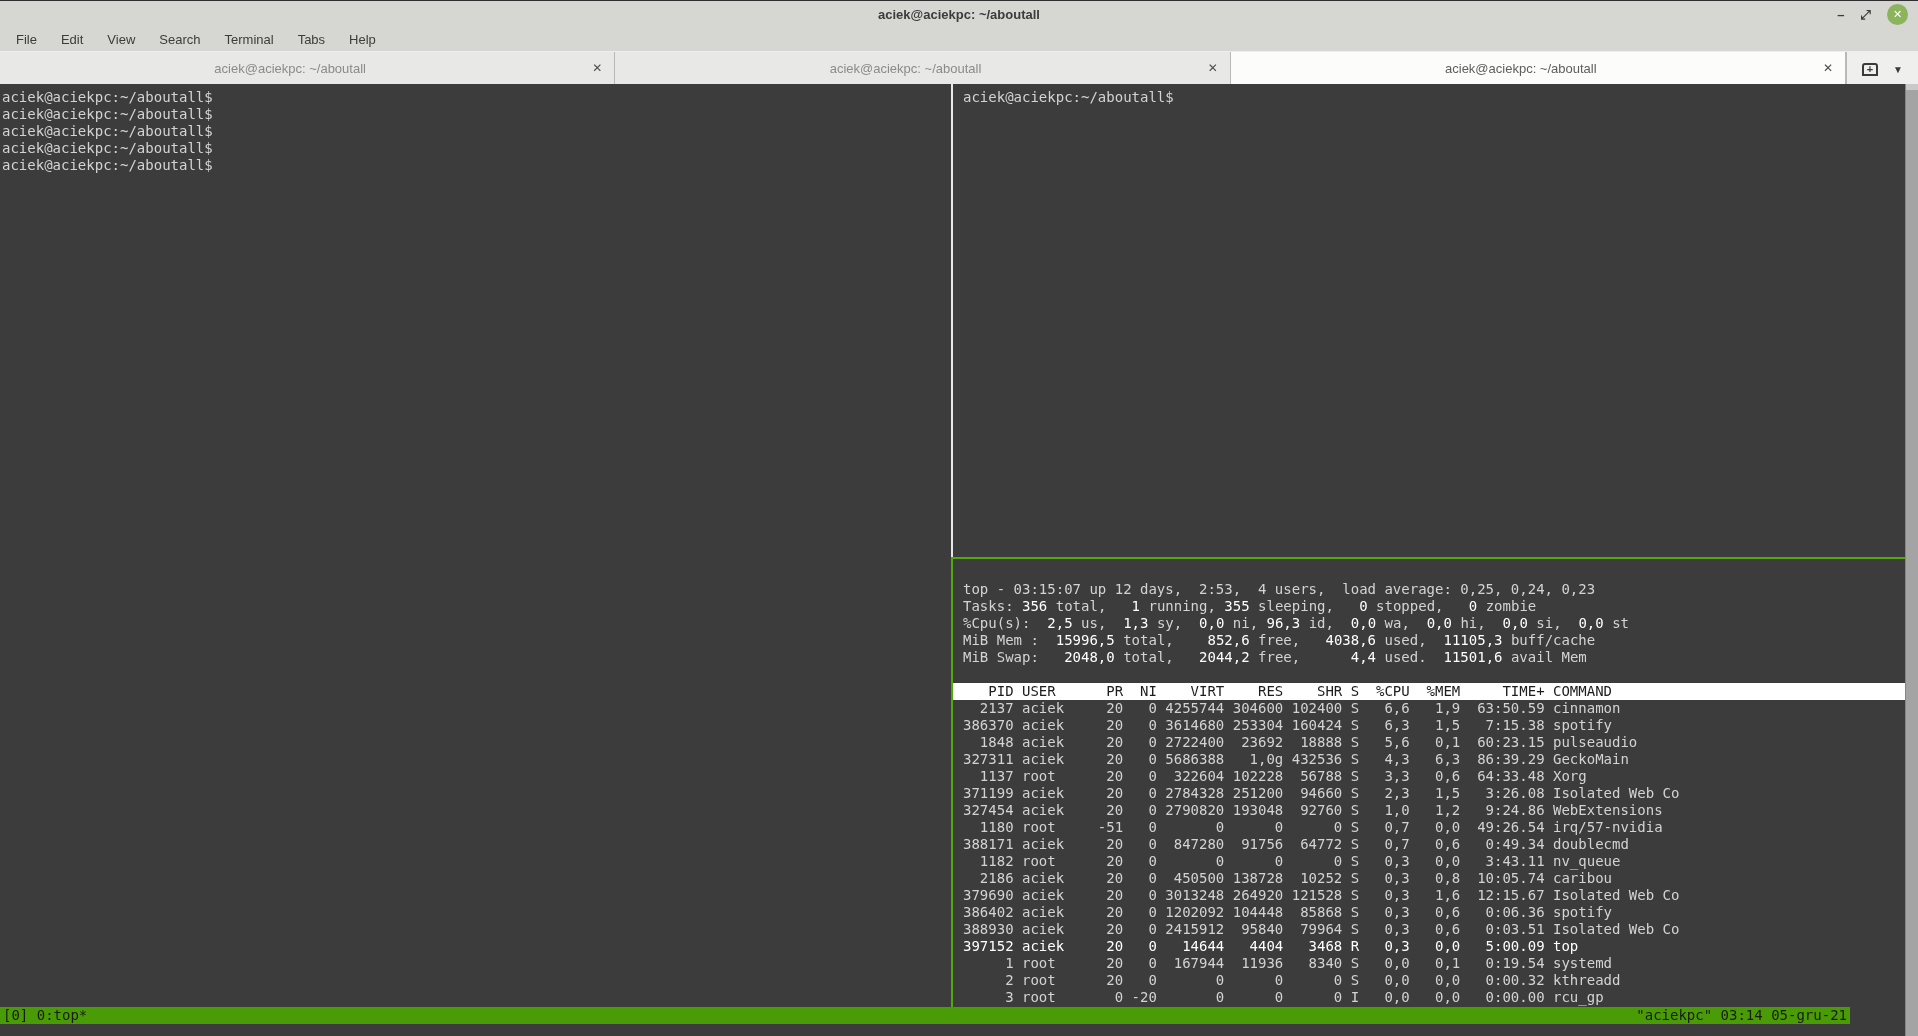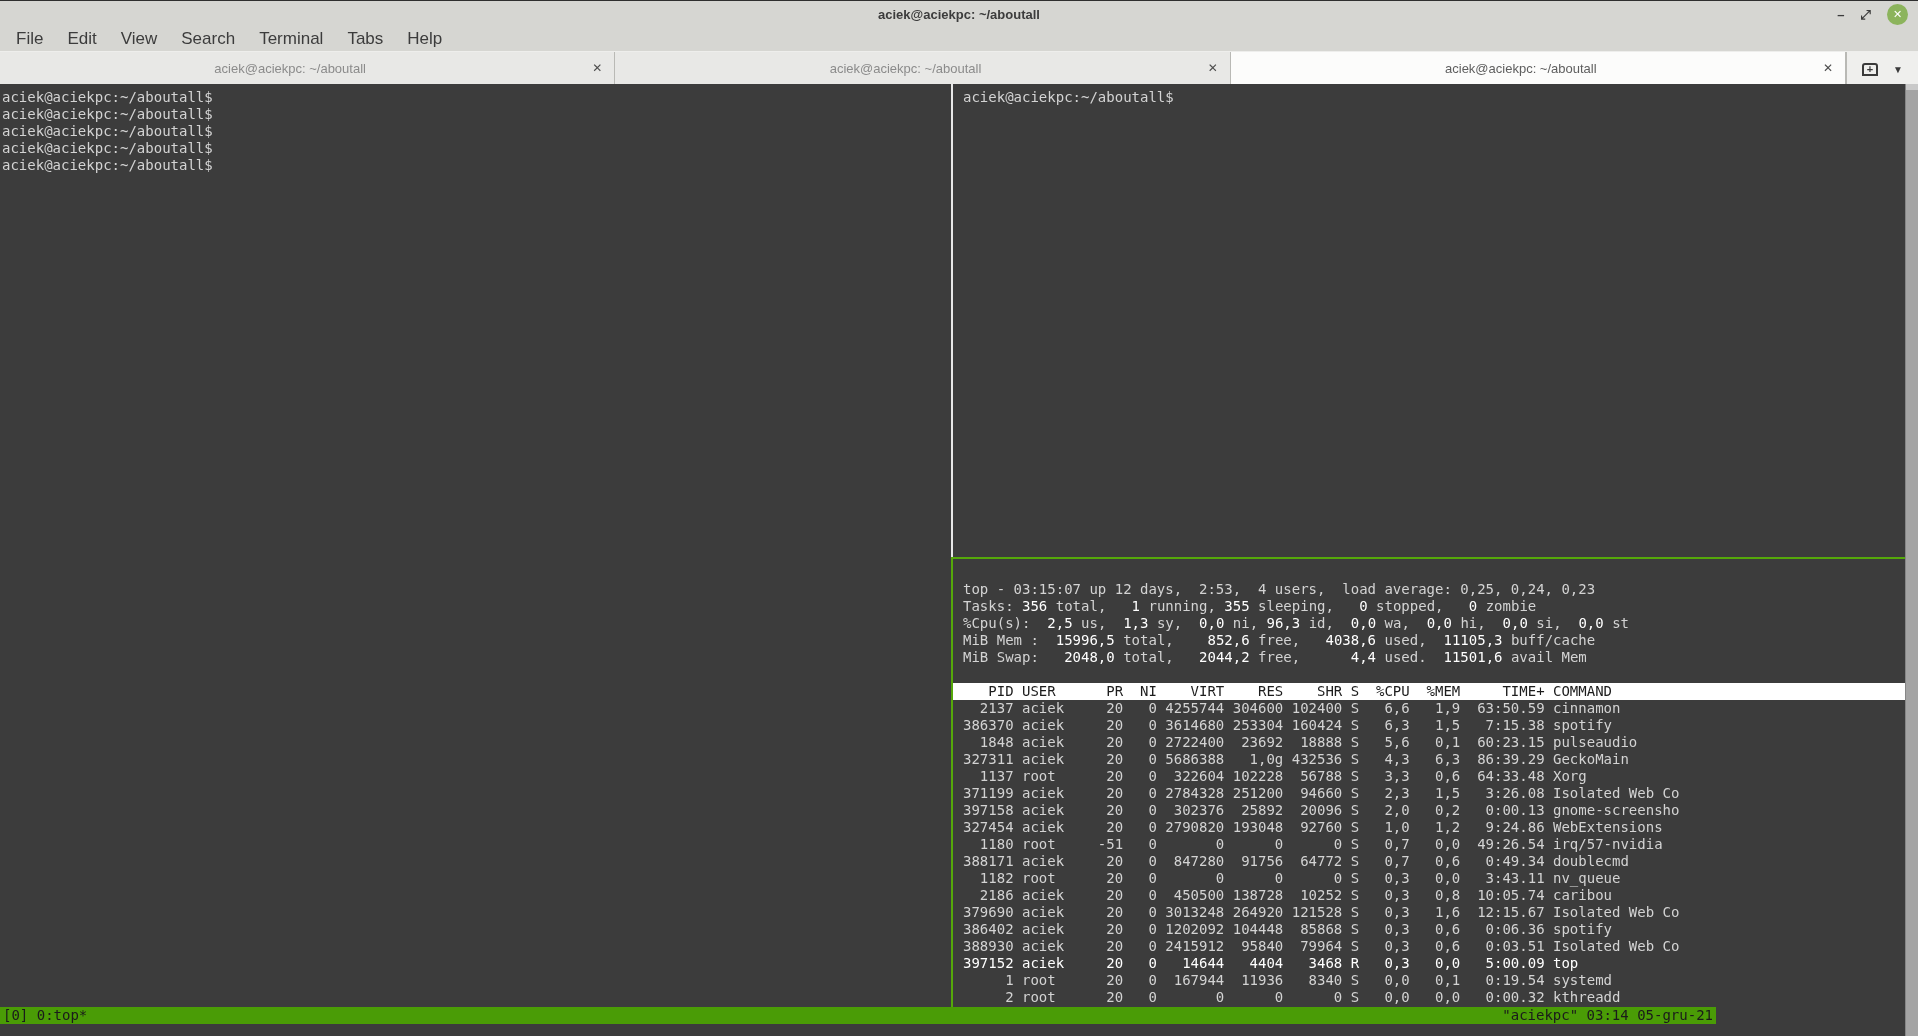--- a/index.html
+++ b/index.html
@@ -29,21 +29,21 @@
   
   .titlebar{height:27px;background:var(--chrome-bg);border-top:1px solid #2f2f2f;
     position:relative;display:flex;align-items:center;justify-content:center}
   .window-title{font-size:13px;font-weight:bold;color:var(--chrome-text)}
   .win-controls{position:absolute;right:10px;top:0;height:100%;display:flex;align-items:center;gap:16px}
   .win-btn{color:var(--chrome-text);font-size:13px;font-weight:bold;line-height:1;display:flex;align-items:center;justify-content:center}
   .close-btn{width:21px;height:21px;border-radius:50%;background:var(--close-green)}
   .close-btn span{color:#fff;font-size:11px;font-weight:bold}
 
   .menubar{height:24px;background:var(--chrome-bg);display:flex;align-items:center;
-    padding-left:4px;font-size:17px;color:var(--chrome-text)}
+    padding-left:4px;font-size:13px;color:var(--chrome-text)}
   .menu-item{padding:0 12px;height:100%;display:flex;align-items:center}
 
   .tabbar{height:33px;background:#cfcfcb;border-top:1px solid #eeeeec;display:flex}
   .tab{flex:1;display:flex;align-items:center;background:var(--tab-inactive-bg);
     border-right:1px solid #b9b9b5;font-size:13px;color:var(--tab-inactive-text);min-width:0}
   .tab-label{flex:1;text-align:center;white-space:nowrap;overflow:hidden}
   .tab-close{width:34px;text-align:center;color:#4d4d4d;font-size:12px;font-weight:bold;flex:none}
   .tab.active{background:var(--tab-active-bg);color:var(--tab-active-text)}
   .tab-actions{width:72px;flex:none;display:flex;align-items:center;justify-content:space-evenly;
     background:#efefed;border-left:1px solid #b9b9b5}
@@ -63,21 +63,21 @@
   .vb1{position:absolute;left:951px;top:0;width:2px;height:473px;background:var(--border-white)}
   .vb2{position:absolute;left:951px;top:473px;width:2px;height:450px;background:var(--tmux-green-border)}
   .pane-rt{position:absolute;left:953px;top:0;width:952px;height:473px;padding:5px 0 0 10px;overflow:hidden}
   .hb{position:absolute;left:953px;top:473px;width:952px;height:2px;background:var(--tmux-green-border)}
   .pane-rb{position:absolute;left:953px;top:475px;width:952px;height:448px;padding-top:22px;overflow:hidden}
   .pane-rb .tline{padding-left:10px}
   .blankline{height:17px}
   .theader{white-space:pre;height:17px;padding-left:10px;background:var(--header-bar-bg);
     color:var(--header-bar-text)}
 
-  .statusbar{position:absolute;left:0;top:923px;width:1716px;height:17px;background:var(--tmux-green-bg);
+  .statusbar{position:absolute;left:0;top:923px;width:1850px;height:17px;background:var(--tmux-green-bg);
     color:var(--status-text);display:flex;justify-content:space-between;white-space:pre;
     padding:0 3px;font-size:14px;line-height:17px}
 
   .scrollbar{position:absolute;right:0;top:0;width:13px;height:952px;background:var(--scrollbar);
     border-left:1px solid #868686}
   .scrollbar::before{content:"";display:block;height:6px;background:#c9c9c9}
 </style>
 </head>
 <body>
 
@@ -160,21 +160,20 @@
         </div>
       <div class="blankline"></div>
       <div class="theader">   PID USER      PR  NI    VIRT    RES    SHR S  %CPU  %MEM     TIME+ COMMAND</div>
       <div>
           <div class="tline"><span>  2137 aciek     20   0 4255744 304600 102400 S   6,6   1,9  63:50.59 cinnamon</span></div>
           <div class="tline"><span>386370 aciek     20   0 3614680 253304 160424 S   6,3   1,5   7:15.38 spotify</span></div>
           <div class="tline"><span>  1848 aciek     20   0 2722400  23692  18888 S   5,6   0,1  60:23.15 pulseaudio</span></div>
           <div class="tline"><span>327311 aciek     20   0 5686388   1,0g 432536 S   4,3   6,3  86:39.29 GeckoMain</span></div>
           <div class="tline"><span>  1137 root      20   0  322604 102228  56788 S   3,3   0,6  64:33.48 Xorg</span></div>
           <div class="tline"><span>371199 aciek     20   0 2784328 251200  94660 S   2,3   1,5   3:26.08 Isolated Web Co</span></div>
-          <div class="tline"><span>397158 aciek     20   0  302376  25892  20096 S   2,0   0,2   0:00.13 gnome-screensho</span></div>
           <div class="tline"><span>327454 aciek     20   0 2790820 193048  92760 S   1,0   1,2   9:24.86 WebExtensions</span></div>
           <div class="tline"><span>  1180 root     -51   0       0      0      0 S   0,7   0,0  49:26.54 irq/57-nvidia</span></div>
           <div class="tline"><span>388171 aciek     20   0  847280  91756  64772 S   0,7   0,6   0:49.34 doublecmd</span></div>
           <div class="tline"><span>  1182 root      20   0       0      0      0 S   0,3   0,0   3:43.11 nv_queue</span></div>
           <div class="tline"><span>  2186 aciek     20   0  450500 138728  10252 S   0,3   0,8  10:05.74 caribou</span></div>
           <div class="tline"><span>379690 aciek     20   0 3013248 264920 121528 S   0,3   1,6  12:15.67 Isolated Web Co</span></div>
           <div class="tline"><span>386402 aciek     20   0 1202092 104448  85868 S   0,3   0,6   0:06.36 spotify</span></div>
           <div class="tline"><span>388930 aciek     20   0 2415912  95840  79964 S   0,3   0,6   0:03.51 Isolated Web Co</span></div>
           <div class="tline b"><span>397152 aciek     20   0   14644   4404   3468 R   0,3   0,0   5:00.09 top</span></div>
           <div class="tline"><span>     1 root      20   0  167944  11936   8340 S   0,0   0,1   0:19.54 systemd</span></div>

